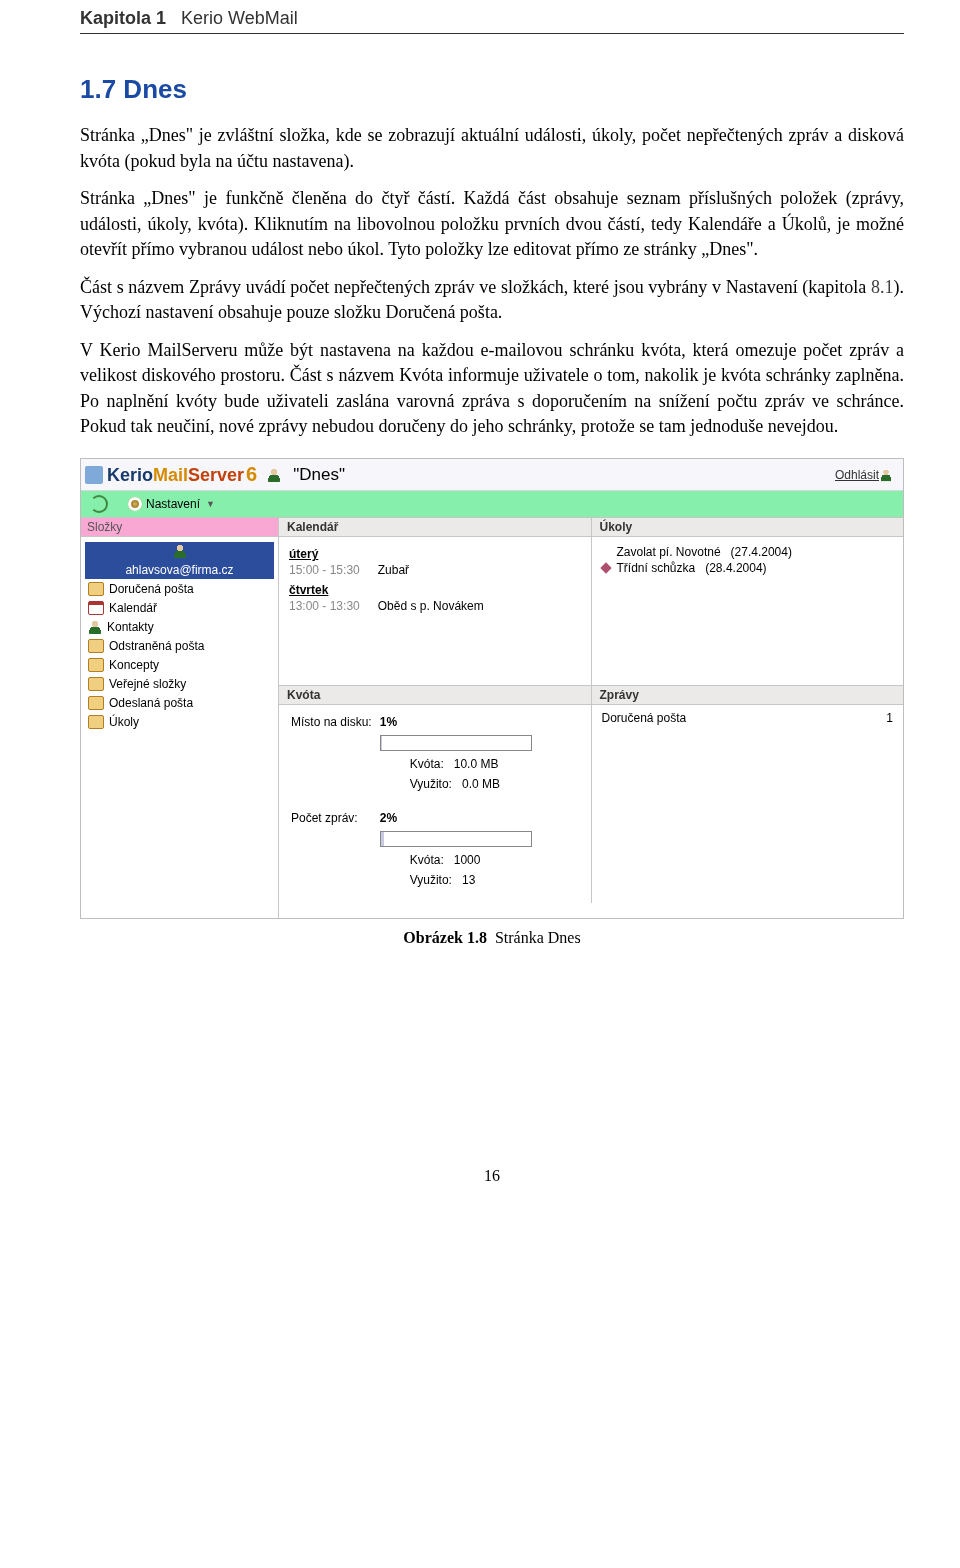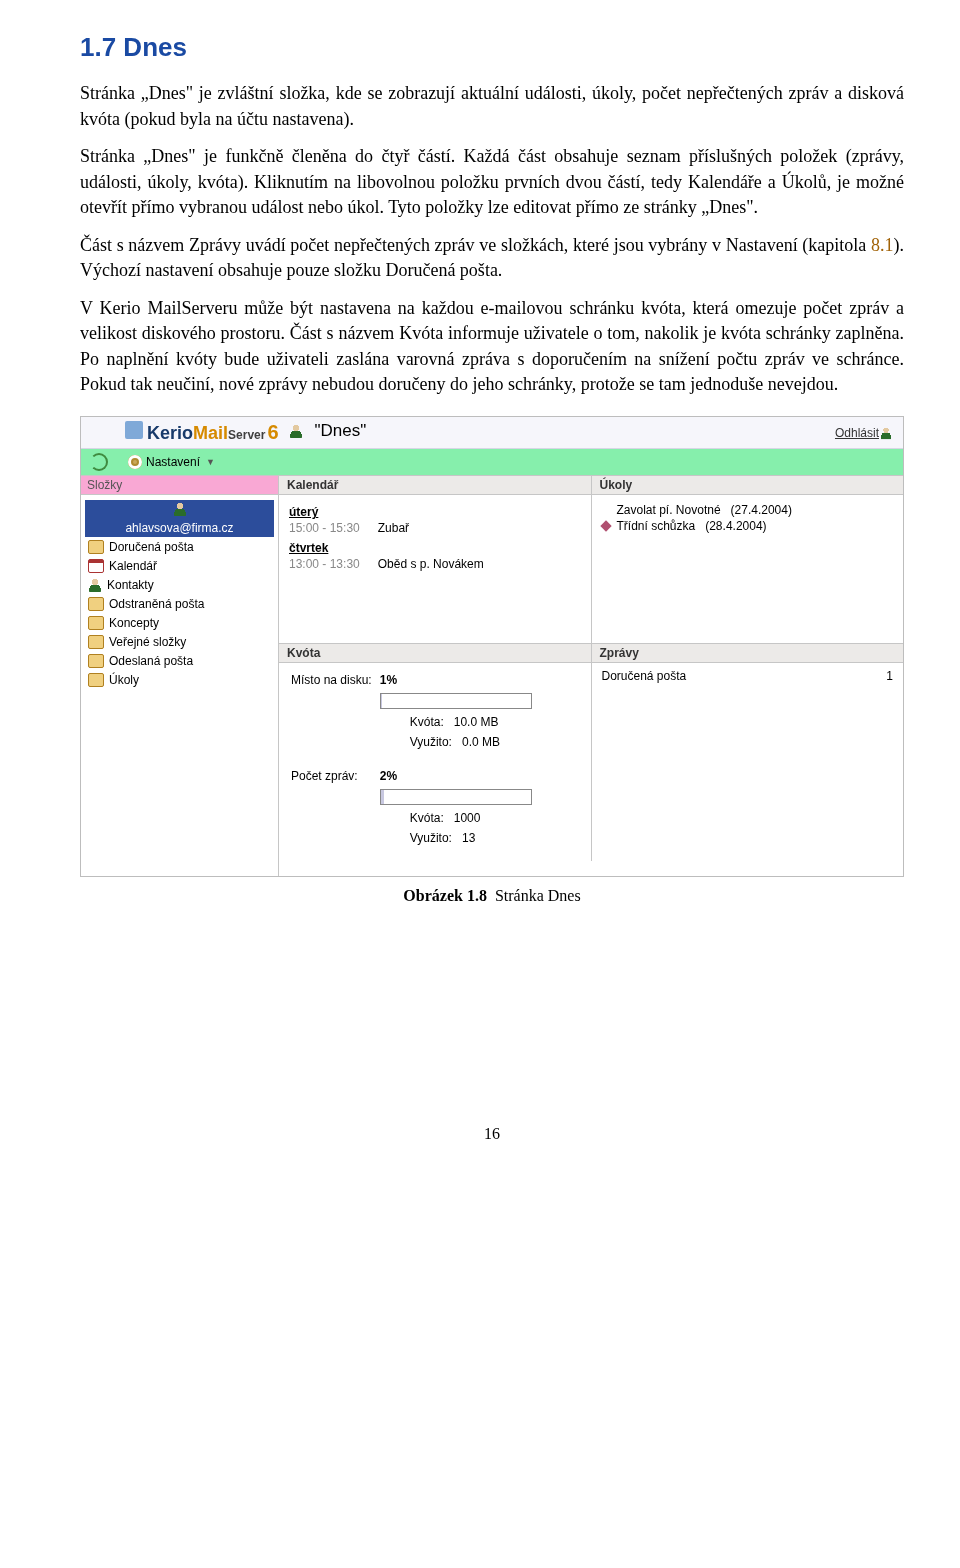--- a/index.html
+++ b/index.html
@@ -30,21 +30,21 @@
     font-size: 26px;
     font-weight: bold;
     margin: 24px 0 18px 0;
   }
   p.body {
     font-size: 18px;
     line-height: 1.42;
     text-align: justify;
     margin: 0 0 12px 0;
   }
-  .link { color: #a16207; margin-top: 6px; }
+  .link { color: #404040; margin-top: 6px; }
   .figure-wrap {
     margin: 18px 0 8px 0;
     border: 1px solid #bdbdbd;
     background: #fff;
   }
   .titlebar {
     display: flex;
     align-items: center;
     justify-content: space-between;
     background: #f6f6fb;
@@ -61,23 +61,23 @@
     color: #183a6a;
     font-weight: bold;
     font-size: 18px;
   }
   .brand .mail {
     color: #d68a00;
     font-weight: bold;
     font-size: 18px;
   }
   .brand .server {
-    color: #404040;
-    font-weight: bold;
-    font-size: 12px;
+    color: #c2410c;
+    font-weight: bold;
+    font-size: 18px;
   }
   .brand .six {
     color: #d68a00;
     font-weight: bold;
     font-size: 20px;
     margin-left: 2px;
   }
   .title-current {
     margin-left: 12px;
     font-family: Tahoma, sans-serif;
@@ -258,34 +258,38 @@
     text-align:center;
     font-size:16px;
     margin-top: 220px;
   }
 </style>
 </head>
 <body>
 
 <div class="page">
 
+  <div class="running-head">
+    <span class="chap">Kapitola 1</span>
+    <span>&nbsp;&nbsp;</span><span>Kerio WebMail</span>
+  </div>
 
   <h2 class="section">1.7 Dnes</h2>
 
   <p class="body">Stránka „Dnes" je zvláštní složka, kde se zobrazují aktuální události, úkoly, počet nepřečtených zpráv a disková kvóta (pokud byla na účtu nastavena).</p>
   <p class="body">Stránka „Dnes" je funkčně členěna do čtyř částí. Každá část obsahuje seznam příslušných položek (zprávy, události, úkoly, kvóta). Kliknutím na libovolnou položku prvních dvou částí, tedy Kalendáře a Úkolů, je možné otevřít přímo vybranou událost nebo úkol. Tyto položky lze editovat přímo ze stránky „Dnes".</p>
   <p class="body">
     <span>Část s názvem Zprávy uvádí počet nepřečtených zpráv ve složkách, které jsou vybrány v Nastavení (kapitola </span><span class="link">8.1</span><span>). Výchozí nastavení obsahuje pouze složku Doručená pošta.</span>
   </p>
   <p class="body">V Kerio MailServeru může být nastavena na každou e-mailovou schránku kvóta, která omezuje počet zpráv a velikost diskového prostoru. Část s názvem Kvóta informuje uživatele o tom, nakolik je kvóta schránky zaplněna. Po naplnění kvóty bude uživateli zaslána varovná zpráva s doporučením na snížení počtu zpráv ve schránce. Pokud tak neučiní, nové zprávy nebudou doručeny do jeho schránky, protože se tam jednoduše nevejdou.</p>
 
   <div class="figure-wrap">
 
     <div class="titlebar">
-      <div style="display:flex;align-items:flex-start;margin-left:40px;">
+      <div style="display:flex;align-items:center;">
         <span style="display:inline-block;width:18px;height:18px;background:#7fa9d8;border-radius:2px;margin-right:4px;"></span>
         <span class="brand">
           <span class="kerio">Kerio</span>
             <span class="mail">Mail</span>
             <span class="server">Server</span>
             <span class="six">6</span>
         </span>
         <span style="display:inline-flex;align-items:center;margin-left:10px;">
           <span class="icn icn-person"></span>
           <span class="title-current">"Dnes"</span>

